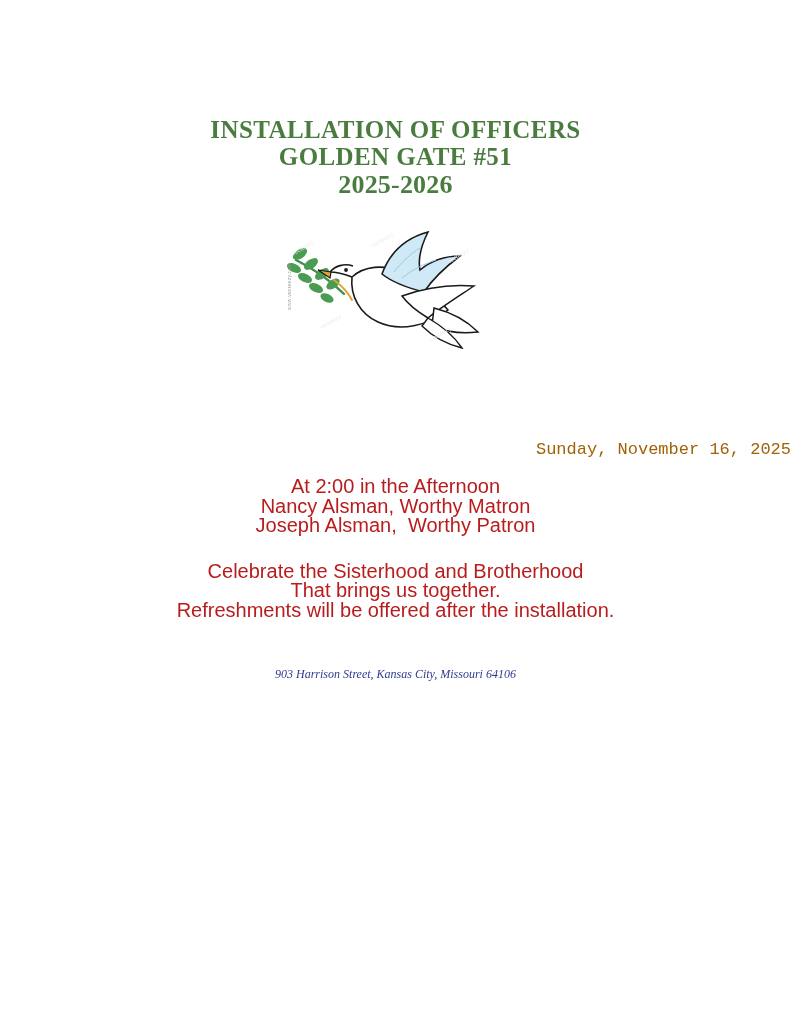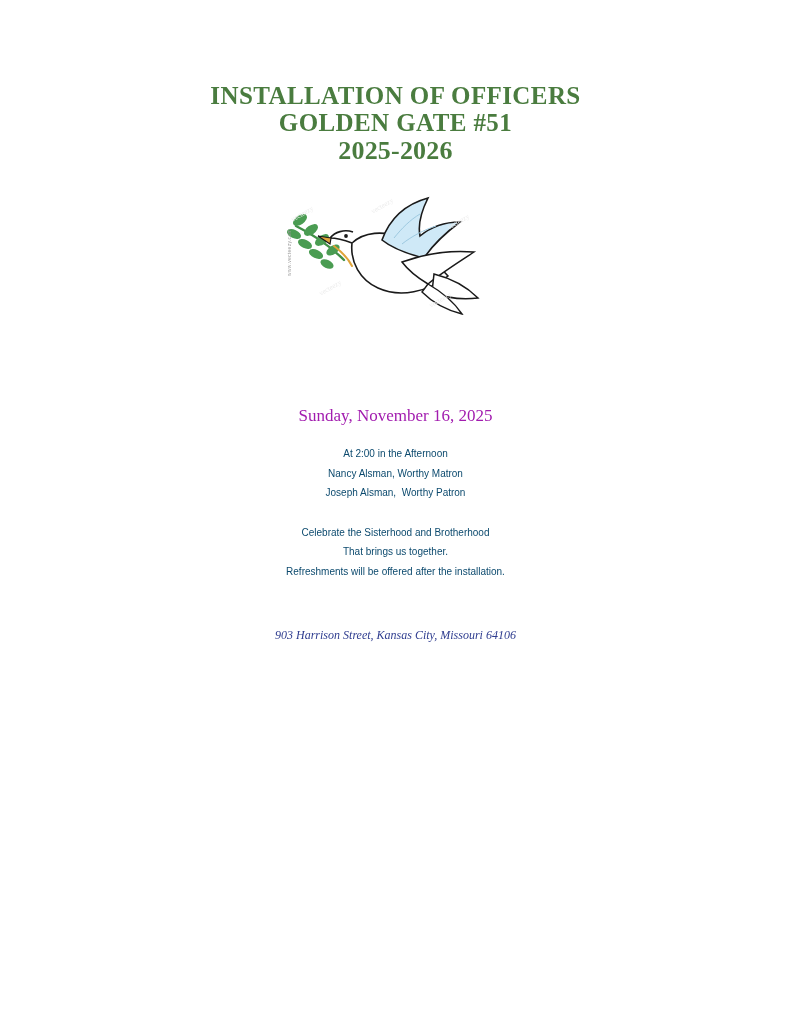--- a/index.html
+++ b/index.html
@@ -19,21 +19,21 @@
     width: 791px;
     height: 1024px;
     box-sizing: border-box;
     padding: 0;
     position: relative;
   }
 
   
   .title-block {
     text-align: center;
-    margin-top: 82px;
+    margin-top: 116px;
   }
   .title-line {
     font-family: "Liberation Serif", serif;
     font-weight: bold;
     color: #4a7c3f;
     font-size: 25px;
     letter-spacing: 0.4px;
     line-height: 27px;
   }
   .title-line.small {
@@ -68,35 +68,35 @@
     position: absolute;
     font-size: 7px;
     color: #ececec;
     transform: rotate(-30deg);
     white-space: nowrap;
     font-family: "Liberation Serif", serif;
   }
 
   
   .date-line {
-    text-align: center;
+    text-align: right;
     margin-top: 58px;
-    color: #a21caf;
+    color: #a16207;
     font-size: 17px;
-    font-family: Liberation Serif, serif;
+    font-family: Liberation Mono, monospace;
   }
   .para {
     text-align: center;
     margin-top: 18px;
-    font-size: 10px;
+    font-size: 20px;
     line-height: 19.5px;
-    color: #0c4a6e;
+    color: #b91c1c;
   }
   .para.second {
-    margin-top: 20px;
+    margin-top: 26px;
   }
   .para div {
     white-space: pre;
   }
 
   .address-block {
     text-align: center;
     margin-top: 44px;
     color: #2e3c8f;
     font-family: "Liberation Serif", serif;

